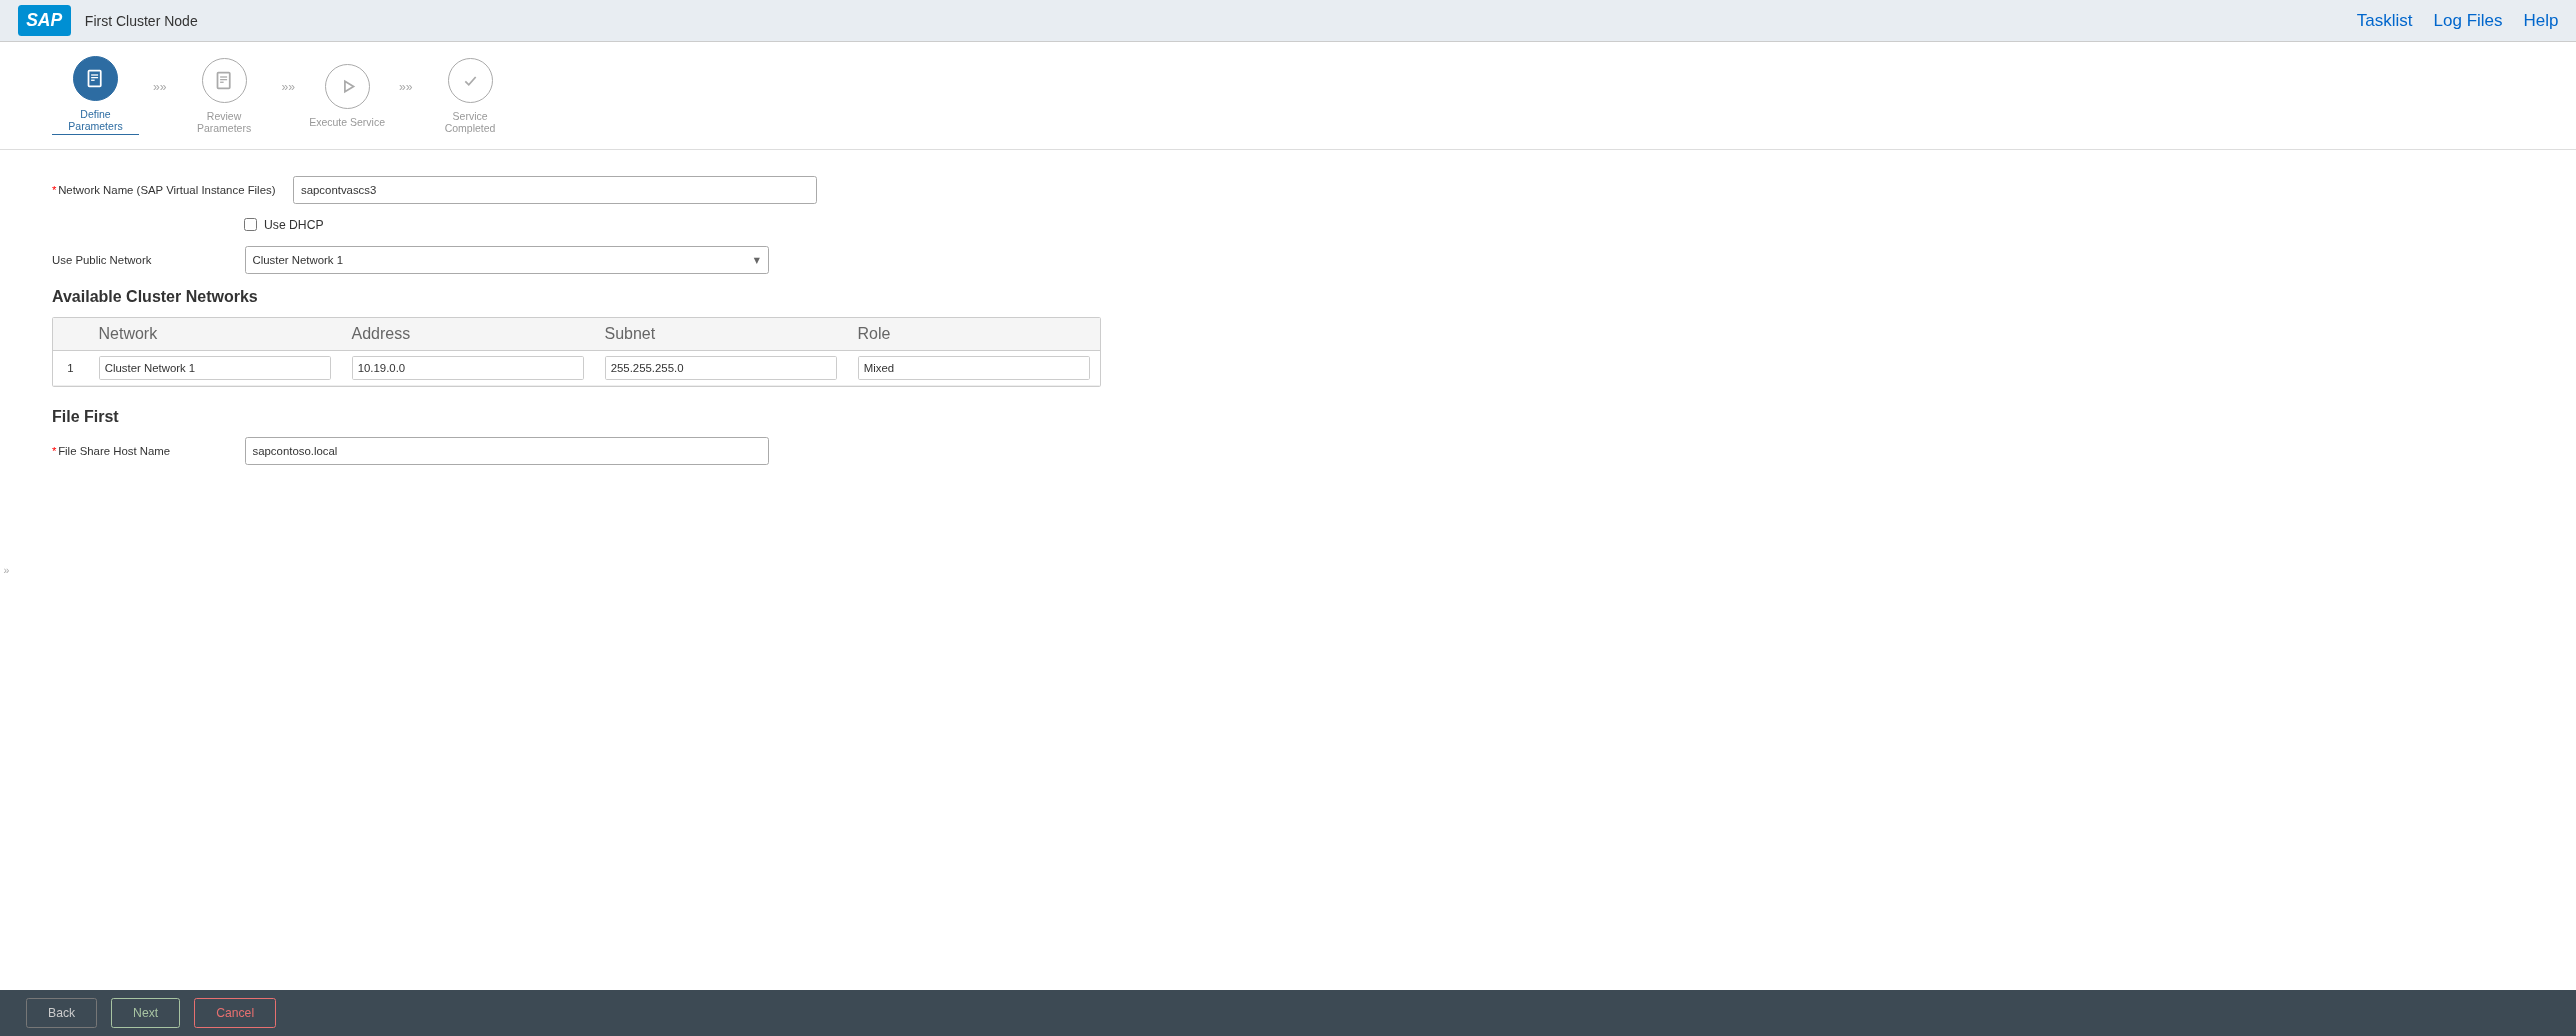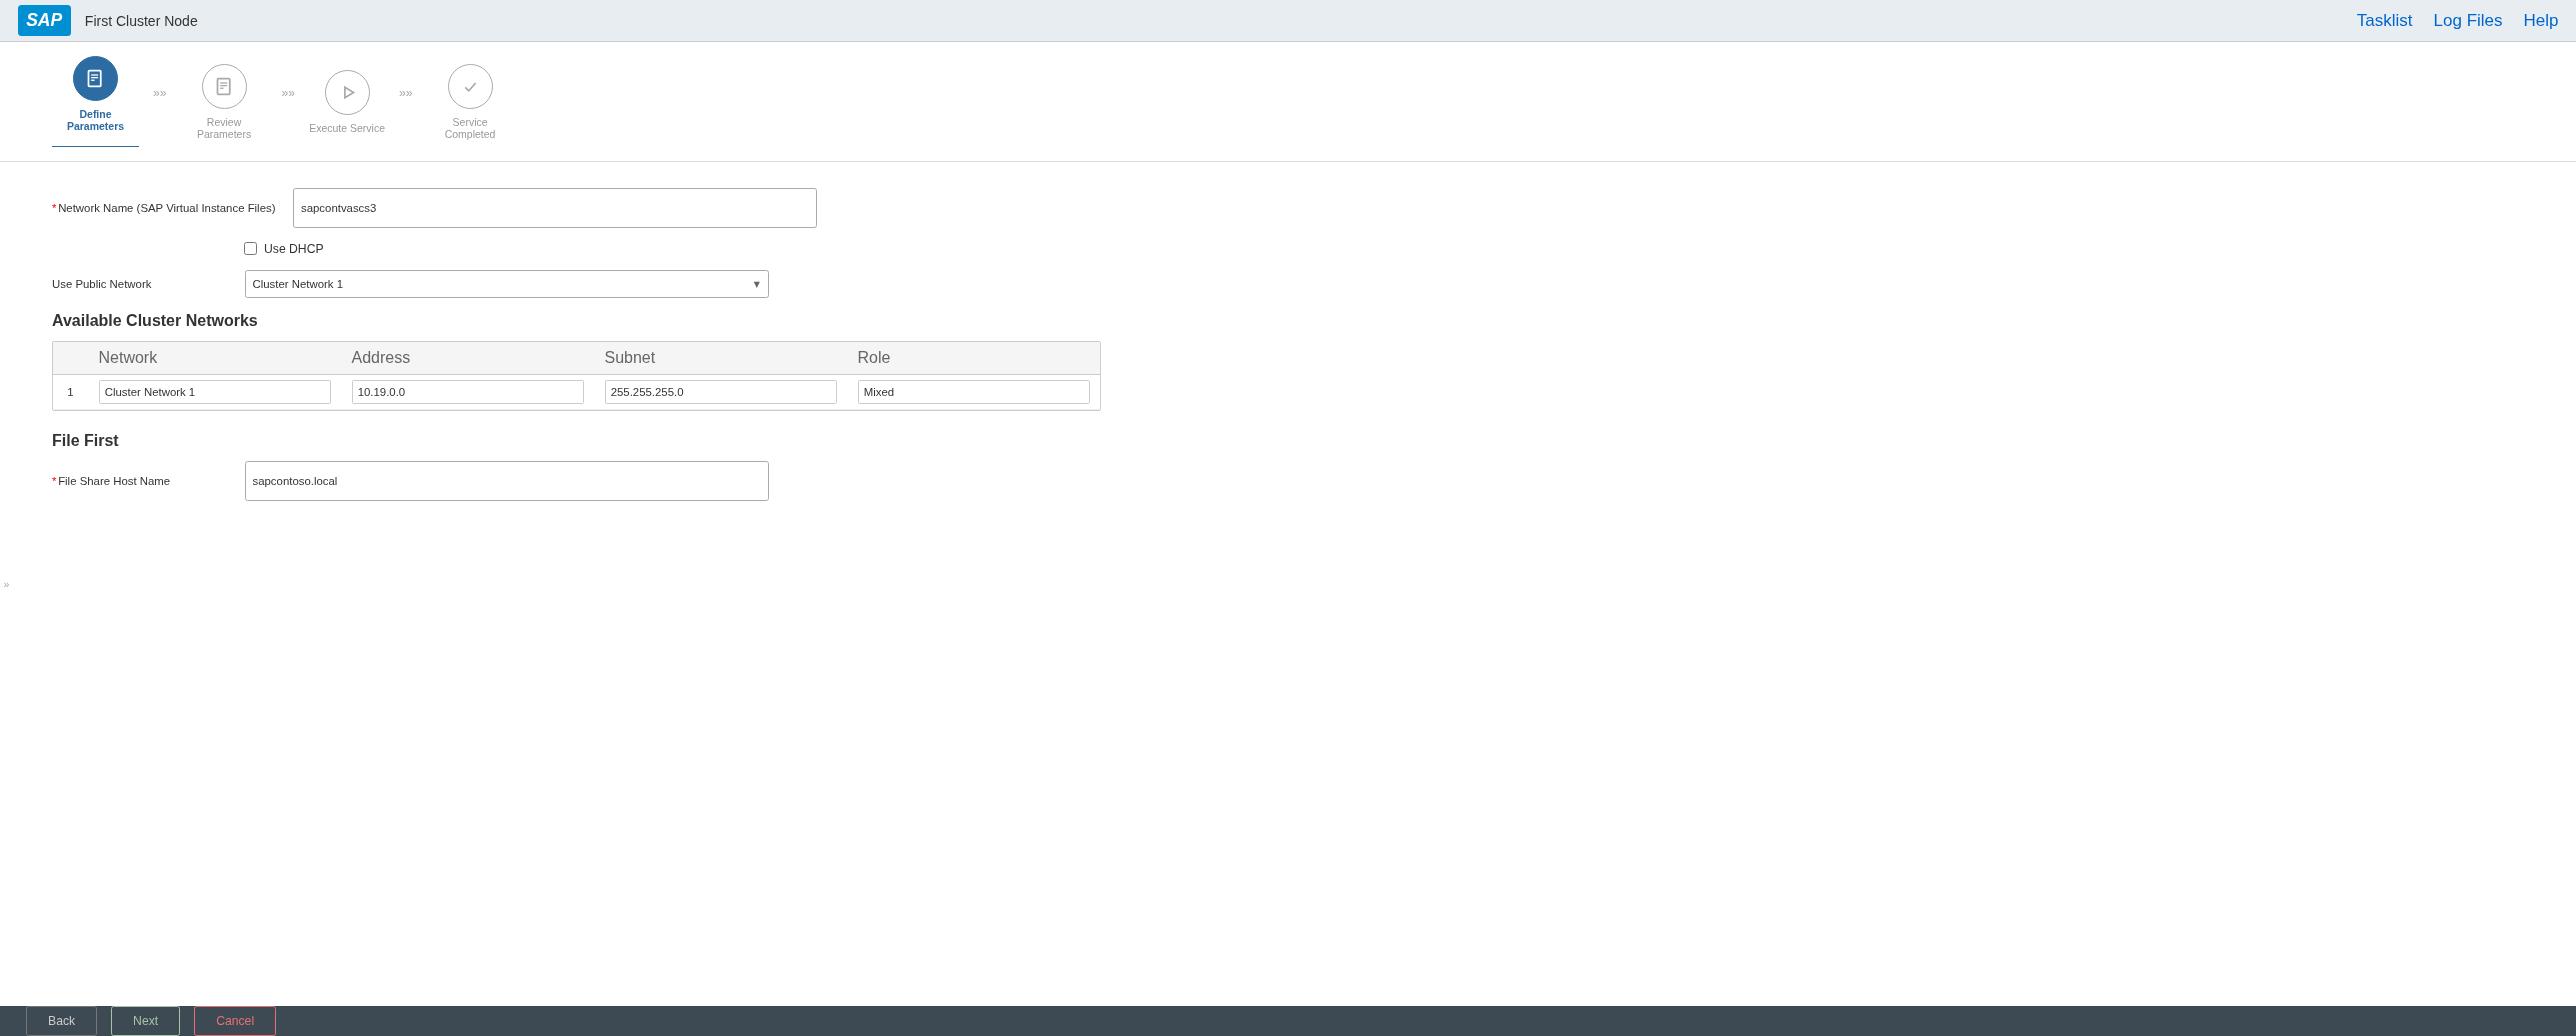--- a/index.html
+++ b/index.html
@@ -77,23 +77,23 @@
       color: white;
     }
     .step-label {
       font-size: 10.5px;
       color: #999;
       text-align: center;
       max-width: 87px;
     }
     .step-label.active {
       color: #2d6ca2;
-      font-weight: bold;
+      font-weight: normal;
       border-bottom: 1.7px solid #2d6ca2;
-      padding-bottom: 14px;
+      padding-bottom: 2px;
     }
     .step-arrows {
       display: flex;
       align-items: center;
       padding: 0 14px;
       padding-bottom: 17.5px;
       color: #aaa;
       font-size: 12.2px;
       gap: 1.7px;
     }
@@ -135,21 +135,21 @@
       color: #333;
     }
     .form-label .required {
       color: red;
       margin-right: 1.7px;
     }
 
     .form-input {
       flex: 1;
       max-width: 524px;
-      height: 40px;
+      height: 28px;
       padding: 3.5px 7px;
       border: 0.9px solid #aaa;
       border-radius: 2.6px;
       font-size: 11.4px;
       color: #333;
     }
 
     .form-select {
       flex: 1;
       max-width: 524px;
@@ -237,21 +237,21 @@
     }
     .row-num {
       color: #666;
       text-align: center;
       width: 35px;
     }
 
     
     .footer {
       background: #3d4a54;
-      padding: 0 26px;
+      padding: 8px 26px;
       display: flex;
       align-items: flex-start;
       gap: 14px;
       flex-shrink: 0;
     }
     .btn {
       padding: 7px 21px;
       border-radius: 2.6px;
       font-size: 12.2px;
       cursor: pointer;

